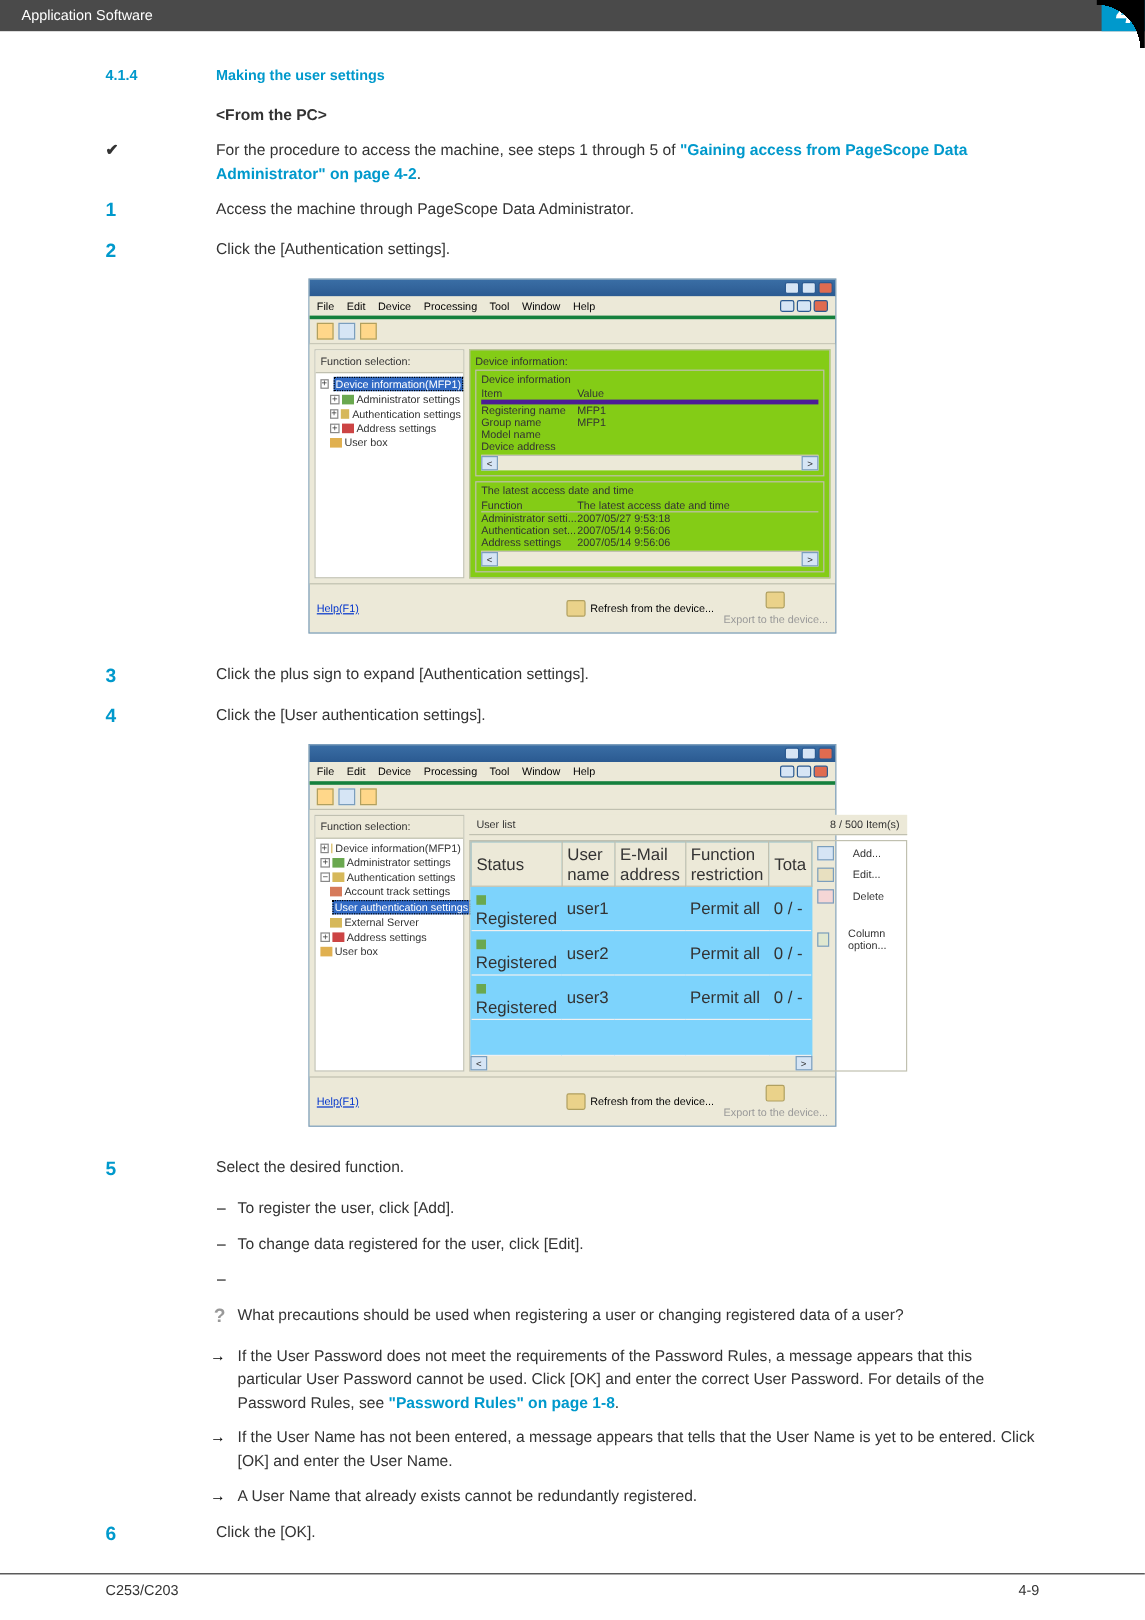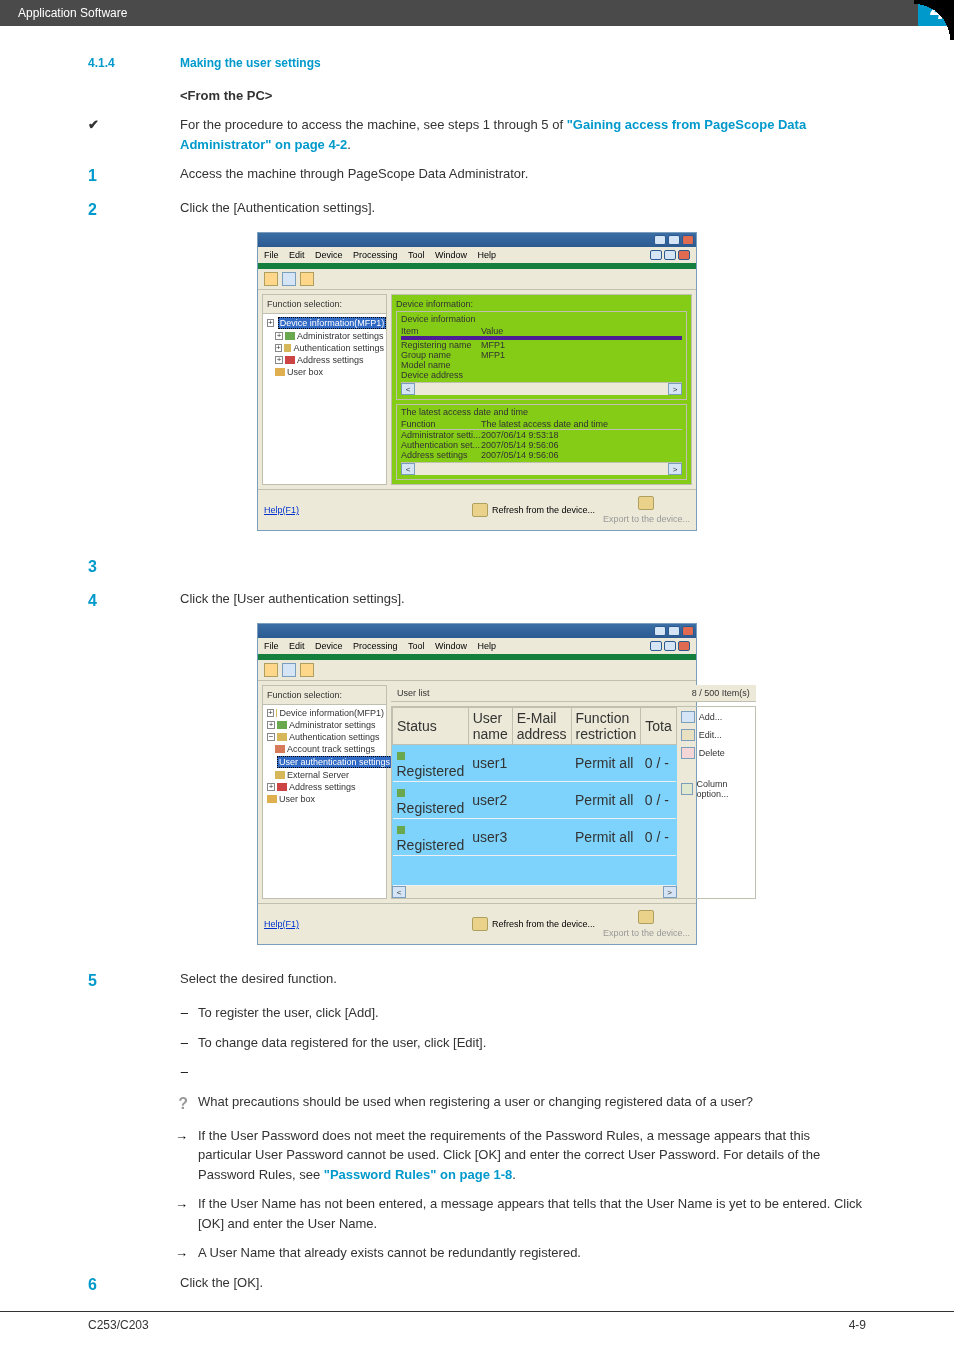--- a/index.html
+++ b/index.html
@@ -72,21 +72,21 @@
     height: 14px;
     background: linear-gradient(#3a6ea5, #2b5a91);
     display: flex; justify-content: flex-end; align-items: center;
     padding: 0 2px; gap: 2px;
   }
   .tb-btn { width: 12px; height: 10px; background: #d6e5f5; border: 1px solid #2b5a91; border-radius: 2px; }
   .tb-close { background: #e06b50; }
   .win-menu {
     background: #ece9d8;
     padding: 3px 6px;
-    border-bottom: 6px solid #15803d;
+    border-bottom: 3px solid #15803d;
     color: #000;
     display: flex; align-items: center; justify-content: space-between;
   }
   .win-menu .menu-items span { margin-right: 8px; text-decoration: underline; text-decoration-color: transparent; }
   .win-menu .menu-items span::first-letter { text-decoration: underline; }
   .win-toolbar { padding: 3px 6px; border-bottom: 1px solid #c0c0b0; display: flex; gap: 4px; align-items: center; }
   .tb-icon { width: 14px; height: 14px; background: #ffd78a; border: 1px solid #b0a060; }
   .tb-icon2 { width: 14px; height: 14px; background: #d6e5f5; border: 1px solid #7b9ebd; }
   .win-body { display: flex; background: #ece9d8; }
   .win-left {
@@ -124,21 +124,21 @@
   .footer-btn.disabled { color: #999; flex-direction: column; }
   .footer-ico { width: 16px; height: 14px; background: #ead28a; border: 1px solid #b0a060; border-radius: 2px; }
 
   
   .userlist-head { background: #ece9d8; border-bottom: 1px solid #c0c0b0; padding: 3px 6px; display: flex; justify-content: space-between; }
   .ul-table { width: 100%; border-collapse: collapse; background: #7dd3fc; font-size: 14px; }
   .ul-table th { background: #ece9d8; border: 1px solid #c0c0b0; padding: 2px 4px; text-align: left; font-weight: normal; }
   .ul-table td { border-bottom: 1px solid #f0f0f0; padding: 2px 4px; }
   .status-ico { width: 8px; height: 8px; background: #6aa84f; display: inline-block; margin-right: 2px; }
   .side-btns { width: 78px; padding: 4px; display: flex; flex-direction: column; gap: 6px; }
-  .side-btn { display: flex; align-items: center; gap: 4px; }
+  .side-btn { display: flex; align-items: center; gap: 16px; }
   .side-btn .sico { width: 14px; height: 12px; border: 1px solid #7b9ebd; }
   .sico-add { background: #d6e5f5; }
   .sico-edit { background: #e8e0c0; }
   .sico-del { background: #f5d6d6; }
   .sico-col { background: #e0e8d0; }
   .ul-wrap { display: flex; border: 1px solid #c0c0b0; }
   .ul-left { flex: 1; display: flex; flex-direction: column; }
   .ul-scroll { display: flex; justify-content: space-between; background: #ece9d8; }
 
   .page-footer {
@@ -269,21 +269,21 @@
                 </div>
             </div>
             <div class="inner-group" style="margin-top:4px;">
               <div style="font-size:9px;margin-bottom:2px;">The latest access date and time</div>
               <div class="kv-row" style="border-bottom:1px solid #c0c0b0;">
                   <span class="kv-key">Function</span>
                   <span class="kv-val">The latest access date and time</span>
                 </div>
               <div class="kv-row">
                   <span class="kv-key">Administrator setti...</span>
-                  <span class="kv-val">2007/06/14 9:53:18</span>
+                  <span class="kv-val">2007/05/27 9:53:18</span>
                 </div>
               <div class="kv-row">
                   <span class="kv-key">Authentication set...</span>
                   <span class="kv-val">2007/05/14 9:56:06</span>
                 </div>
               <div class="kv-row">
                   <span class="kv-key">Address settings</span>
                   <span class="kv-val">2007/05/14 9:56:06</span>
                 </div>
               <div class="scroll-strip">
@@ -303,20 +303,21 @@
           </span>
         <span class="footer-btn disabled">
             <span class="footer-ico"></span>
             <span>Export to the device...</span>
           </span>
       </div>
     </div>
 
     <div class="step-row">
       <span class="marker step-num">3</span>
+      <span class="body-text">Click the plus sign to expand [Authentication settings].</span>
     </div>
 
     <div class="step-row">
       <span class="marker step-num">4</span>
       <span class="body-text">Click the [User authentication settings].</span>
     </div>
 
     <div class="win">
       <div class="win-titlebar">
         <div class="tb-btn"></div>

